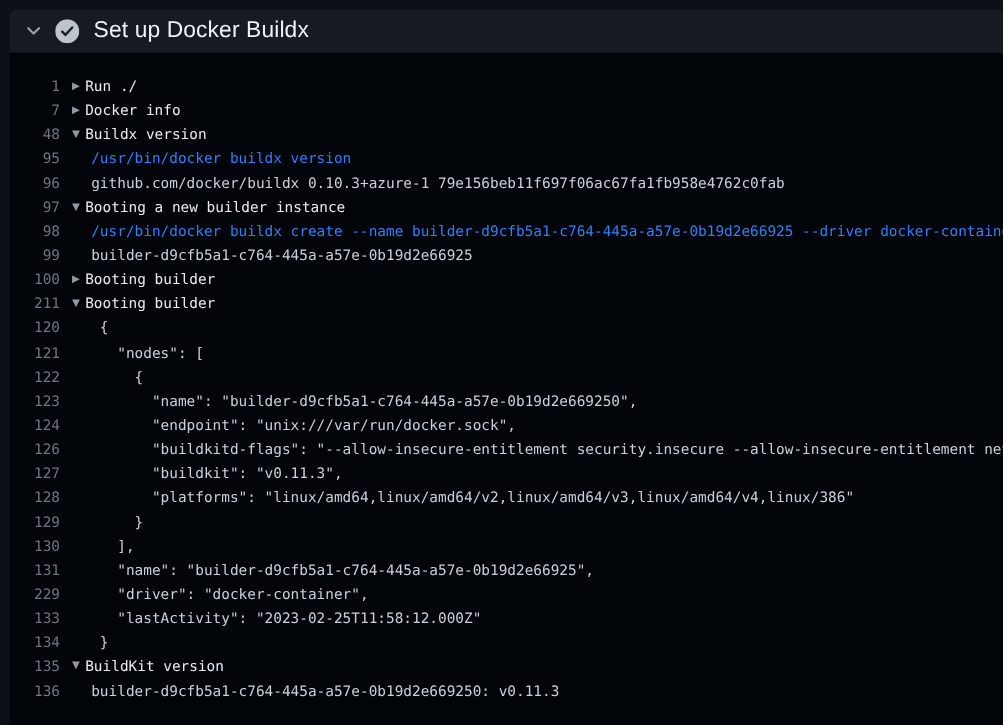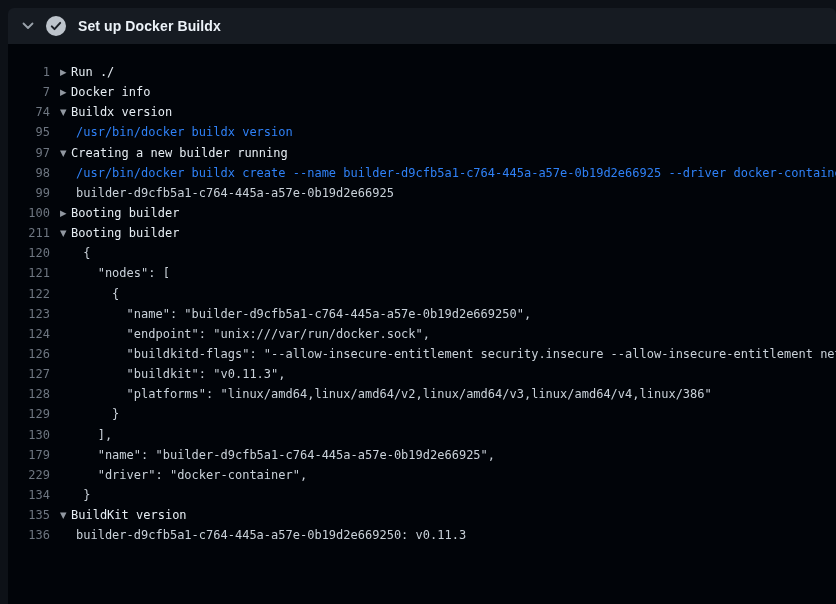--- a/index.html
+++ b/index.html
@@ -39,22 +39,22 @@
   }
   .status {
     display: inline-flex;
     width: 20px;
     height: 20px;
     margin-right: 12px;
     flex: 0 0 auto;
   }
   .step-title {
     color: var(--c-title_text, #ecf2f8);
-    font-size: 14px;
-    font-weight: 700;
+    font-size: 19px;
+    font-weight: 400;
     letter-spacing: 0.1px;
     white-space: nowrap;
   }
   .log {
     position: absolute;
     left: 0;
     top: 36px;
     right: 0;
     bottom: 0;
     background: var(--c-log_bg, #010409);
@@ -118,33 +118,38 @@
     <span class="num">1</span>
     <span class="caretbox">▶</span>
     <span class="text">Run ./</span>
   </div>
       <div class="row group">
     <span class="num">7</span>
     <span class="caretbox">▶</span>
     <span class="text">Docker info</span>
   </div>
       <div class="row group">
-    <span class="num">74</span>
+    <span class="num">48</span>
     <span class="caretbox">▼</span>
     <span class="text">Buildx version</span>
   </div>
       <div class="row command">
     <span class="num">95</span>
     <span class="caretbox"></span>
     <span class="text">/usr/bin/docker buildx version</span>
   </div>
+      <div class="row output">
+    <span class="num">96</span>
+    <span class="caretbox"></span>
+    <span class="text">github.com/docker/buildx 0.10.3+azure-1 79e156beb11f697f06ac67fa1fb958e4762c0fab</span>
+  </div>
       <div class="row group">
     <span class="num">97</span>
     <span class="caretbox">▼</span>
-    <span class="text">Creating a new builder running</span>
+    <span class="text">Booting a new builder instance</span>
   </div>
       <div class="row command">
     <span class="num">98</span>
     <span class="caretbox"></span>
     <span class="text">/usr/bin/docker buildx create --name builder-d9cfb5a1-c764-445a-a57e-0b19d2e66925 --driver docker-container</span>
   </div>
       <div class="row output">
     <span class="num">99</span>
     <span class="caretbox"></span>
     <span class="text">builder-d9cfb5a1-c764-445a-a57e-0b19d2e66925</span>
@@ -203,28 +208,33 @@
     <span class="num">129</span>
     <span class="caretbox"></span>
     <span class="text">     }</span>
   </div>
       <div class="row output">
     <span class="num">130</span>
     <span class="caretbox"></span>
     <span class="text">   ],</span>
   </div>
       <div class="row output">
-    <span class="num">179</span>
+    <span class="num">131</span>
     <span class="caretbox"></span>
     <span class="text">   "name": "builder-d9cfb5a1-c764-445a-a57e-0b19d2e66925",</span>
   </div>
       <div class="row output">
     <span class="num">229</span>
     <span class="caretbox"></span>
     <span class="text">   "driver": "docker-container",</span>
+  </div>
+      <div class="row output">
+    <span class="num">133</span>
+    <span class="caretbox"></span>
+    <span class="text">   "lastActivity": "2023-02-25T11:58:12.000Z"</span>
   </div>
       <div class="row output">
     <span class="num">134</span>
     <span class="caretbox"></span>
     <span class="text"> }</span>
   </div>
       <div class="row group">
     <span class="num">135</span>
     <span class="caretbox">▼</span>
     <span class="text">BuildKit version</span>

